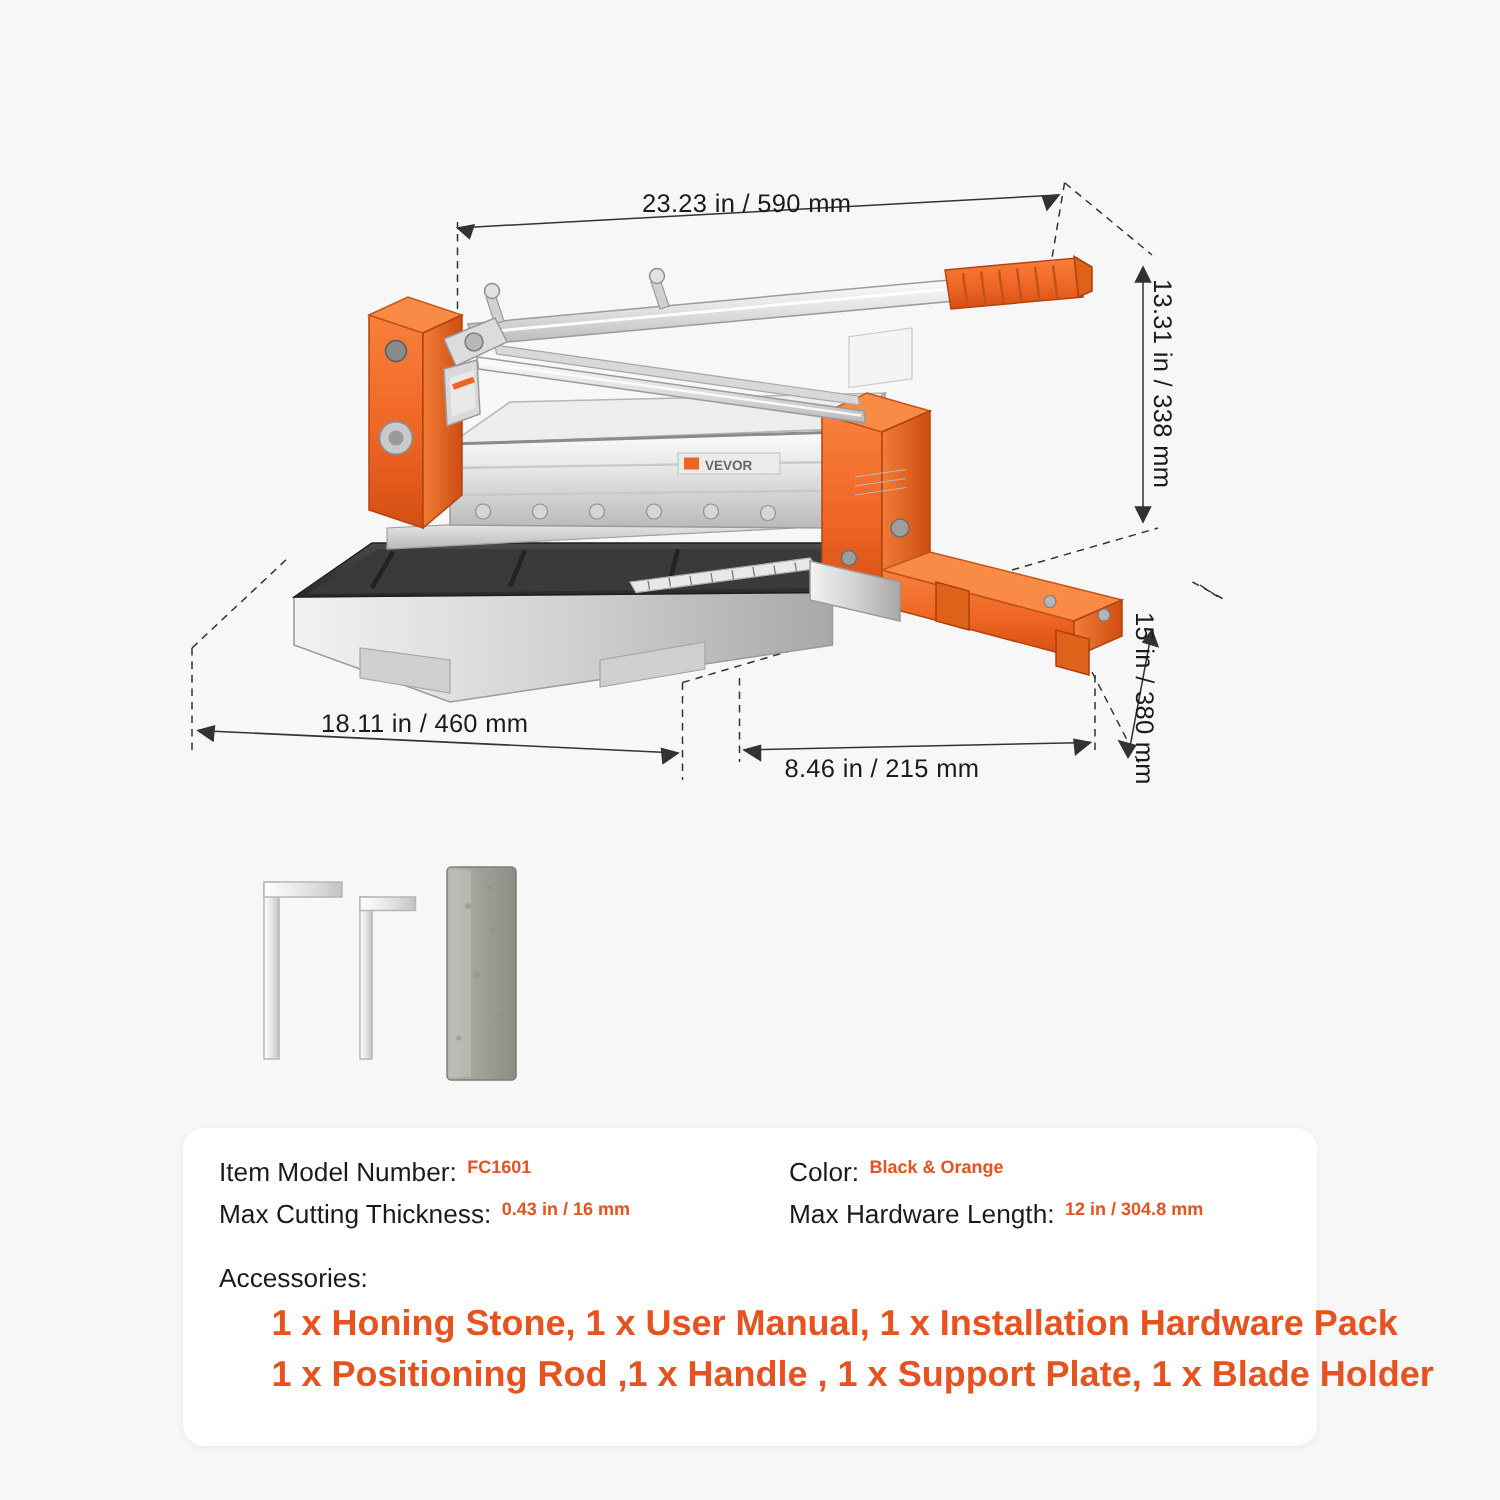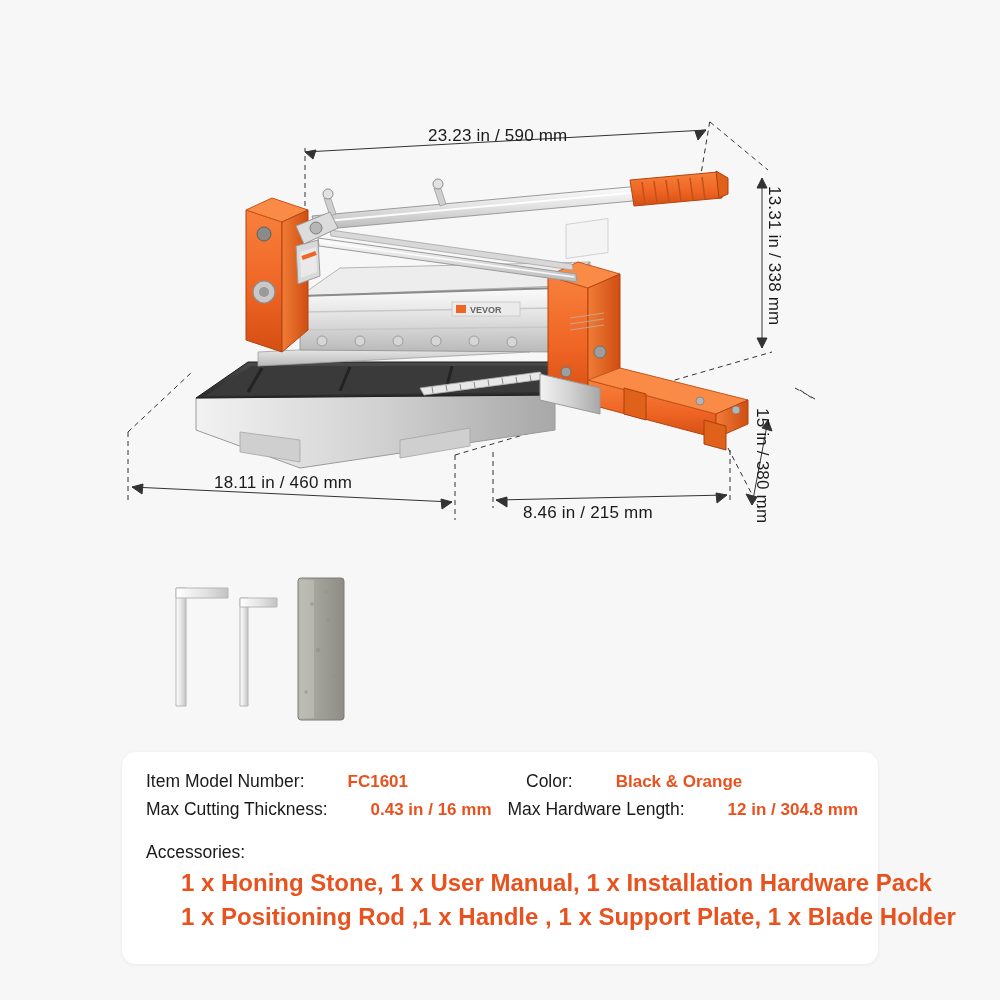--- a/index.html
+++ b/index.html
@@ -47,32 +47,31 @@
     left: 24px;
     top: 19px;
     width: 712px;
   }
   .spec-row {
     display: flex;
     margin-bottom: 7px;
   }
   .spec-col {
     display: flex;
-    align-items: center;
-    gap: 36px;
+    align-items: flex-start;
   }
   .spec-col.left { width: 380px; }
   .spec-label {
     font-size: 17.5px;
     color: #1a1a1a;
     margin-right: 7px;
     white-space: nowrap;
   }
   .spec-value {
-    font-size: 17px;
+    font-size: 12px;
     color: #e8521f;
     font-weight: bold;
     white-space: nowrap;
   }
   .acc-label {
     font-size: 17.5px;
     color: #1a1a1a;
     margin-top: 22px;
   }
   .acc-line {

